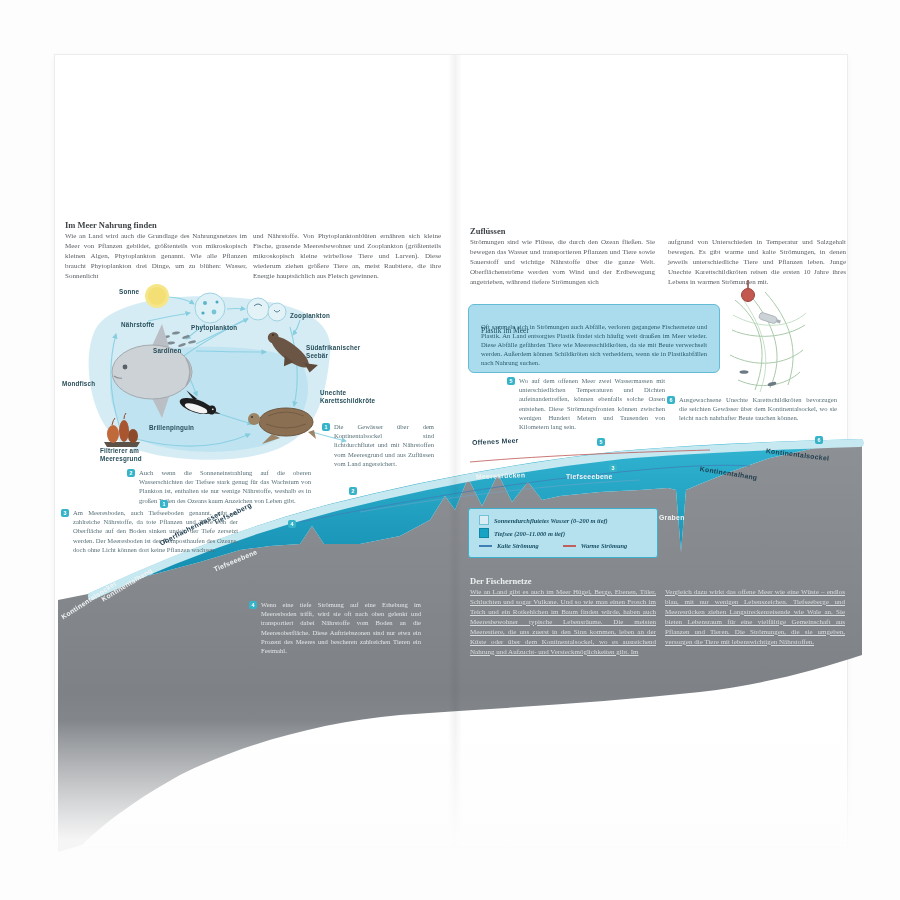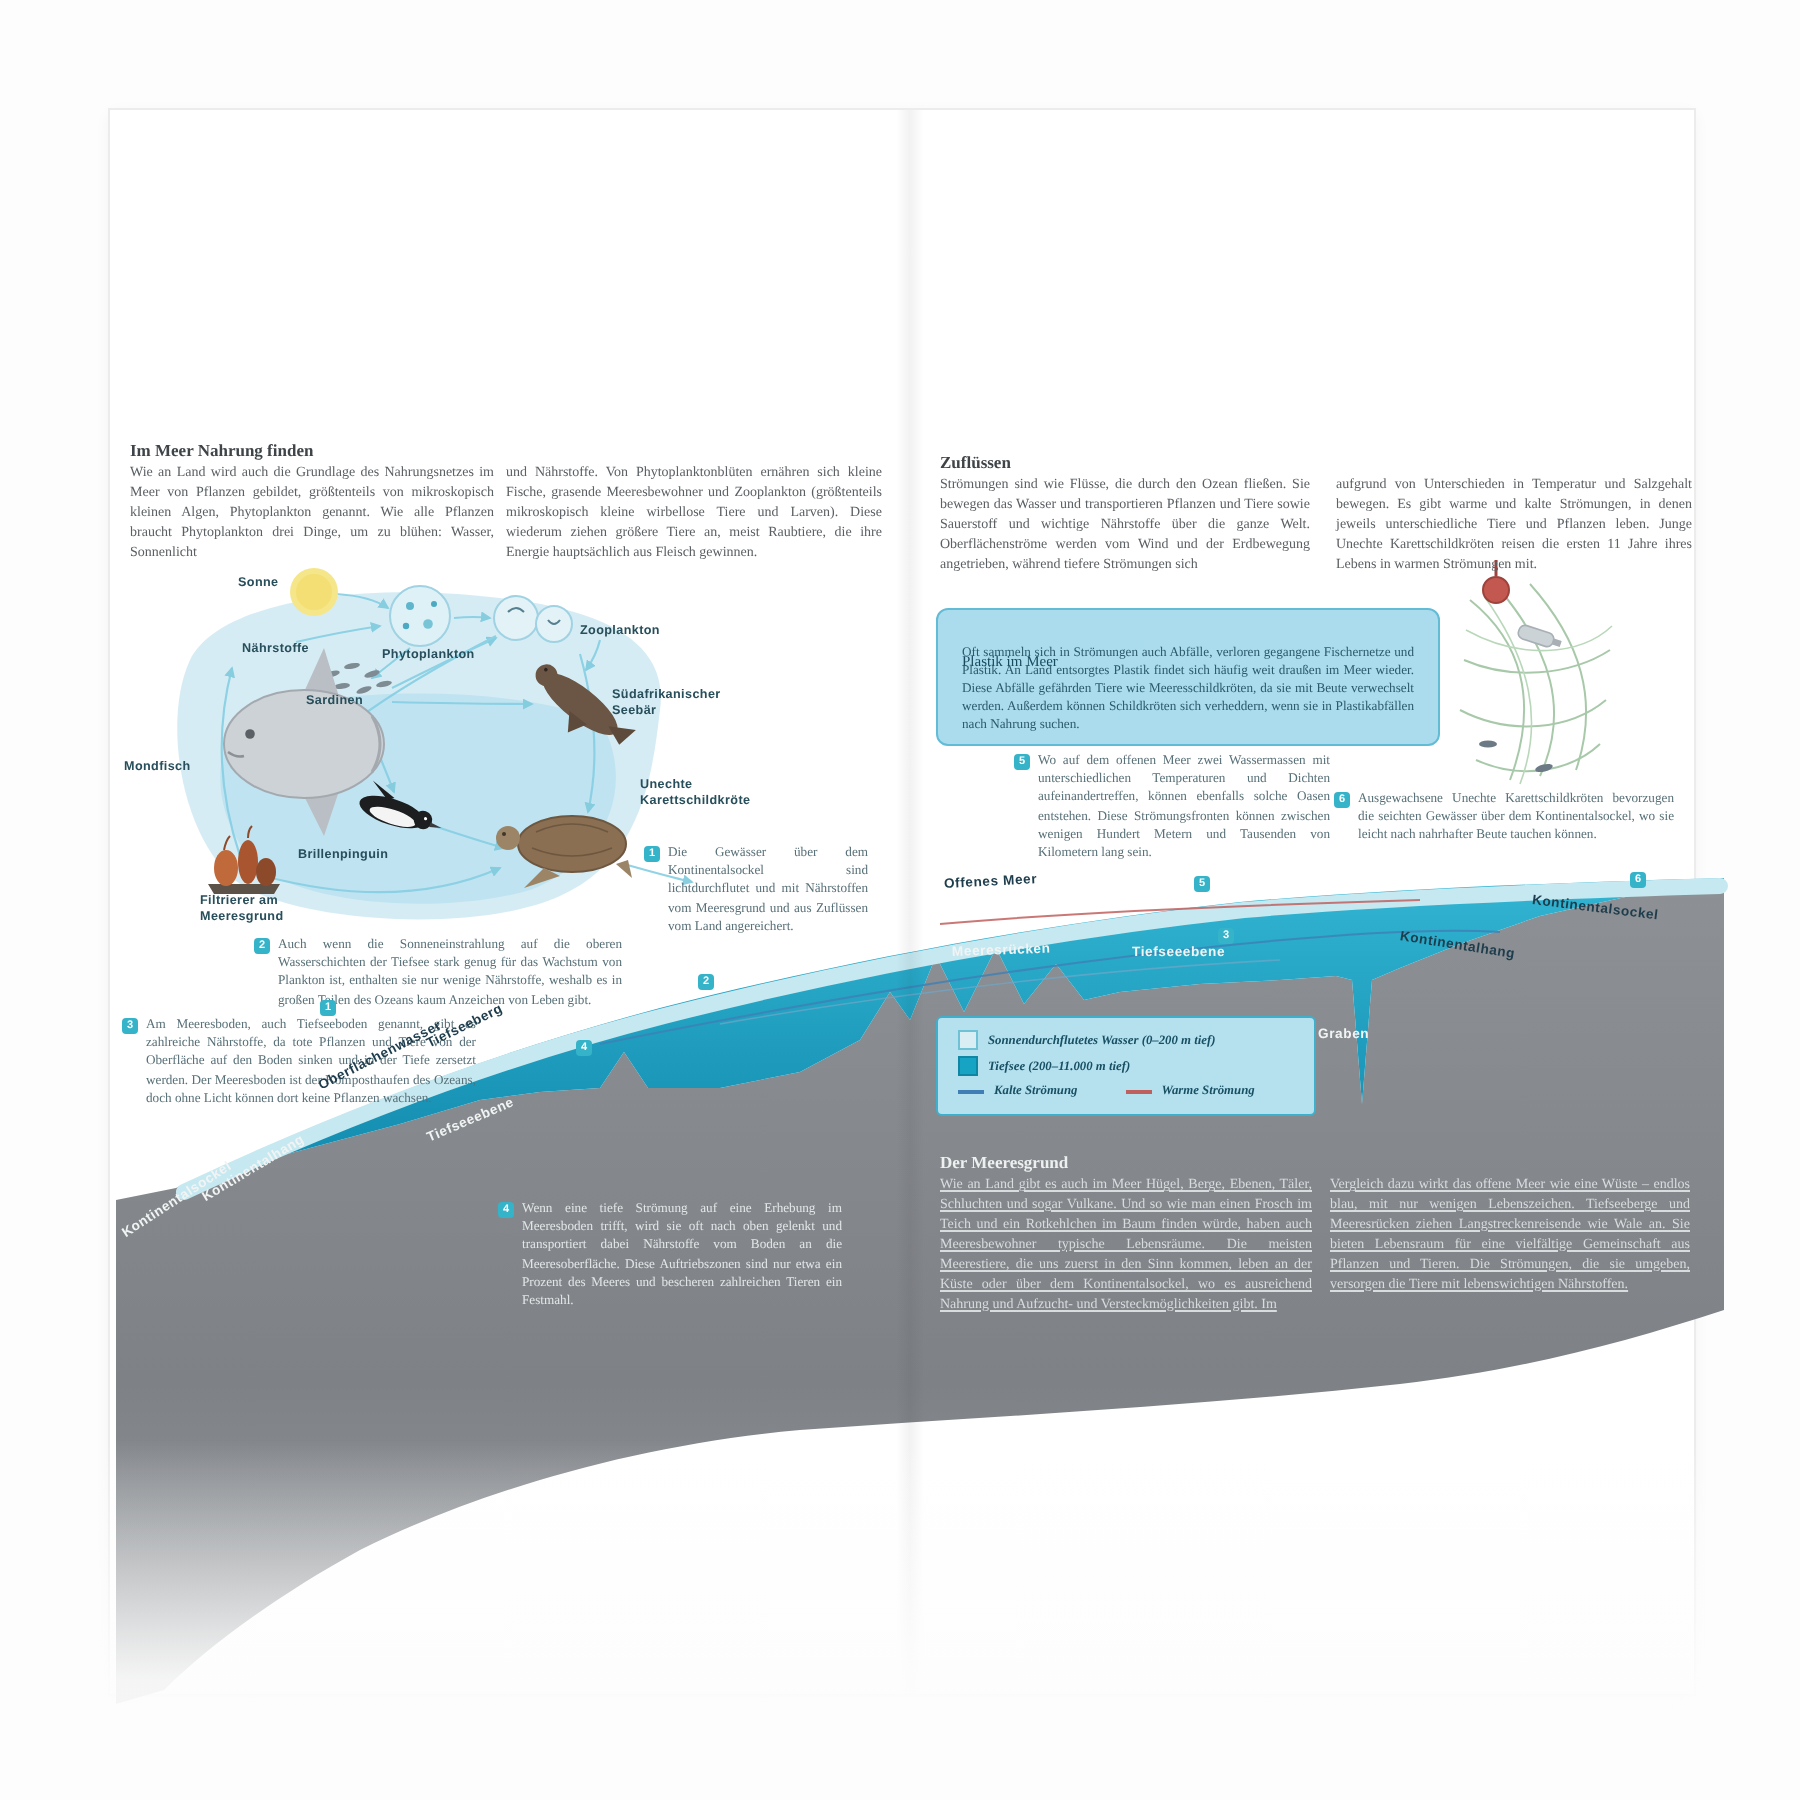--- a/index.html
+++ b/index.html
@@ -230,21 +230,21 @@
   <div class="ann" style="left:139px;top:468px;width:172px;">Auch wenn die Sonneneinstrahlung auf die oberen Wasserschichten der Tiefsee stark genug für das Wachstum von Plankton ist, enthalten sie nur wenige Nährstoffe, weshalb es in großen Teilen des Ozeans kaum Anzeichen von Leben gibt.</div>
 
   <div class="badge" style="left:61px;top:509px;">3</div>
   <div class="ann" style="left:73px;top:508px;width:165px;">Am Meeresboden, auch Tiefseeboden genannt, gibt es zahlreiche Nährstoffe, da tote Pflanzen und Tiere von der Oberfläche auf den Boden sinken und in der Tiefe zersetzt werden. Der Meeresboden ist der Komposthaufen des Ozeans, doch ohne Licht können dort keine Pflanzen wachsen.</div>
 
   <div class="badge" style="left:249px;top:601px;">4</div>
   <div class="ann light" style="left:261px;top:600px;width:160px;">Wenn eine tiefe Strömung auf eine Erhebung im Meeresboden trifft, wird sie oft nach oben gelenkt und transportiert dabei Nährstoffe vom Boden an die Meeresoberfläche. Diese Auftriebszonen sind nur etwa ein Prozent des Meeres und bescheren zahlreichen Tieren ein Festmahl.</div>
 
   <div class="h" style="left:470px;top:226px;">Zuflüssen</div>
   <div class="p" style="left:470px;top:238px;width:185px;">Strömungen sind wie Flüsse, die durch den Ozean fließen. Sie bewegen das Wasser und transportieren Pflanzen und Tiere sowie Sauerstoff und wichtige Nährstoffe über die ganze Welt. Oberflächenströme werden vom Wind und der Erdbewegung angetrieben, während tiefere Strömungen sich</div>
-  <div class="p" style="left:668px;top:238px;width:178px;">aufgrund von Unterschieden in Temperatur und Salzgehalt bewegen. Es gibt warme und kalte Strömungen, in denen jeweils unterschiedliche Tiere und Pflanzen leben. Junge Unechte Karettschildkröten reisen die ersten 11 Jahre ihres Lebens in warmen Strömungen mit.</div>
+  <div class="p" style="left:668px;top:238px;width:178px;">aufgrund von Unterschieden in Temperatur und Salzgehalt bewegen. Es gibt warme und kalte Strömungen, in denen jeweils unterschiedliche Tiere und Pflanzen leben. Junge Unechte Karettschildkröten reisen die ersten 10 Jahre ihres Lebens in warmen Strömungen mit.</div>
 
   <div id="plastik-box">
     <div class="bh">Plastik im Meer</div>
     <div class="bp">Oft sammeln sich in Strömungen auch Abfälle, verloren gegangene Fischernetze und Plastik. An Land entsorgtes Plastik findet sich häufig weit draußen im Meer wieder. Diese Abfälle gefährden Tiere wie Meeresschildkröten, da sie mit Beute verwechselt werden. Außerdem können Schildkröten sich verheddern, wenn sie in Plastikabfällen nach Nahrung suchen.</div>
   </div>
 
   <div class="badge" style="left:507px;top:377px;">5</div>
   <div class="ann" style="left:519px;top:376px;width:146px;">Wo auf dem offenen Meer zwei Wassermassen mit unterschiedlichen Temperaturen und Dichten aufeinandertreffen, können ebenfalls solche Oasen entstehen. Diese Strömungsfronten können zwischen wenigen Hundert Metern und Tausenden von Kilometern lang sein.</div>
 
   <div class="badge" style="left:667px;top:396px;">6</div>
@@ -280,19 +280,19 @@
     </div>
     <div class="leg-row" style="top:33px;">
       <span class="ln" style="background:#3f7fb5;"></span>
       <span>Kalte Strömung</span>
       <span style="width:14px;"></span>
       <span class="ln" style="background:#c0605e;"></span>
       <span>Warme Strömung</span>
     </div>
   </div>
 
-  <div id="meeres-title">Der Meeresgrund</div>
+  <div id="meeres-title">Der Fischernetze</div>
   <div class="mp" style="left:470px;top:588px;width:186px;">Wie an Land gibt es auch im Meer Hügel, Berge, Ebenen, Täler, Schluchten und sogar Vulkane. Und so wie man einen Frosch im Teich und ein Rotkehlchen im Baum finden würde, haben auch Meeresbewohner typische Lebensräume. Die meisten Meerestiere, die uns zuerst in den Sinn kommen, leben an der Küste oder über dem Kontinentalsockel, wo es ausreichend Nahrung und Aufzucht- und Versteckmöglichkeiten gibt. Im</div>
   <div class="mp" style="left:665px;top:588px;width:180px;">Vergleich dazu wirkt das offene Meer wie eine Wüste – endlos blau, mit nur wenigen Lebenszeichen. Tiefseeberge und Meeresrücken ziehen Langstreckenreisende wie Wale an. Sie bieten Lebensraum für eine vielfältige Gemeinschaft aus Pflanzen und Tieren. Die Strömungen, die sie umgeben, versorgen die Tiere mit lebenswichtigen Nährstoffen.</div>
 
   <div id="fold"></div>
   <div id="fade"></div>
 </div>
 
 </body></html>

